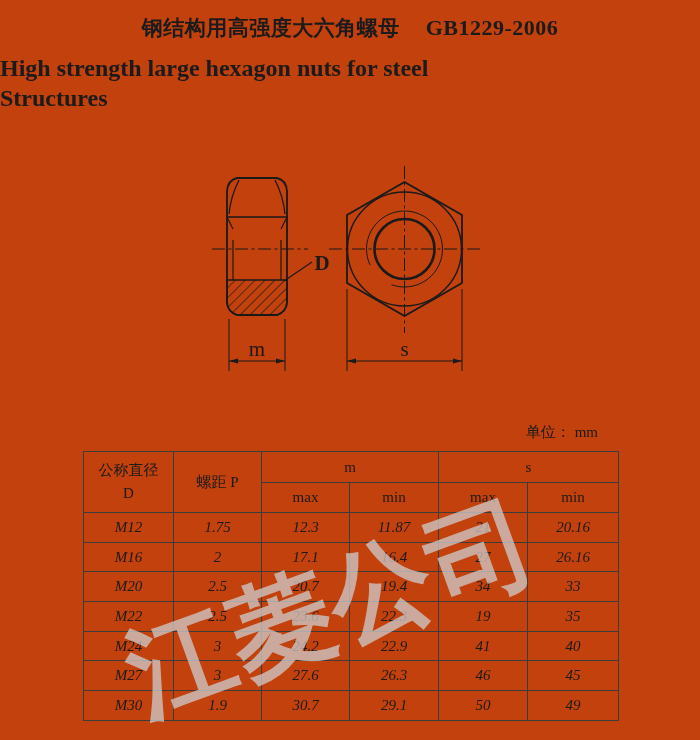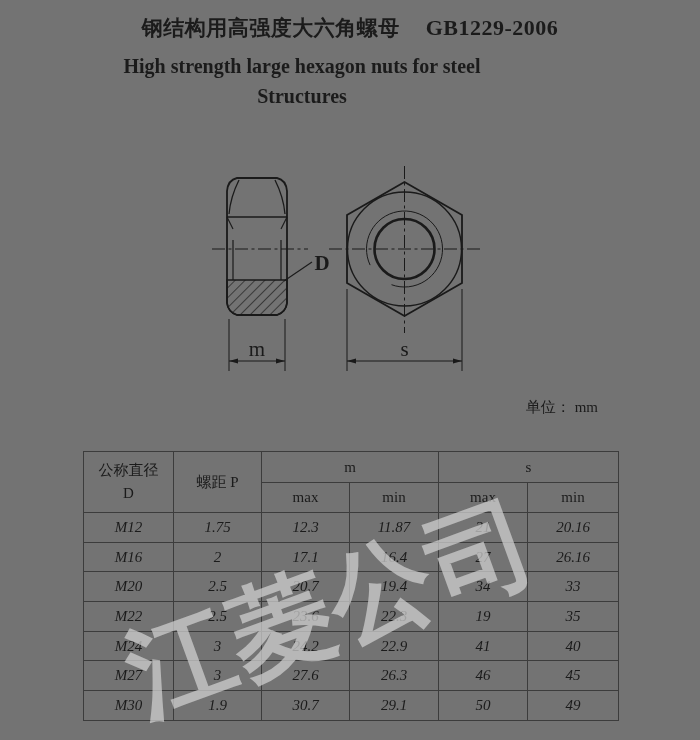--- a/index.html
+++ b/index.html
@@ -1,36 +1,36 @@
 <!DOCTYPE html>
 <html><head>
 <meta charset="utf-8">
 <style>
   html,body { margin:0; padding:0; background:#ffffff; }
   .page {
-    position:relative; width:700px; height:740px; background:#737373;
+    position:relative; width:700px; height:740px; background:#c2410c;
     font-family:"Liberation Serif", serif; color:#1b1b1b; overflow:hidden;
   }
   
   .title-line1 {
     position:absolute; top:14px; left:0; width:700px; text-align:center;
     font-weight:bold; font-size:21px; letter-spacing:0.5px; white-space:nowrap;
   }
   .title-line1 .code { margin-left:26px; font-size:22px; }
   .title-en {
-    position:absolute; left:0; width:604px; text-align:center;
-    font-weight:bold; font-size:20px;
+    position:absolute; left:0; width:604px; 
+    font-weight:bold; font-size:24px;
   }
   .title-en.l2 { top:55px; }
   .title-en.l3 { top:85px; }
   
   .diagram { position:absolute; left:0; top:0; width:700px; height:420px; }
   .diagram text { font-family:"Liberation Serif", serif; fill:#1a1a1a; }
   
-  .units-note { position:absolute; top:398px; right:102px; font-size:15px; white-space:nowrap; }
+  .units-note { position:absolute; top:423px; right:102px; font-size:15px; white-space:nowrap; }
   .units-note .unit-value { margin-left:4px; }
   
   table.spec {
     position:absolute; left:83px; top:451px; width:535px;
     border-collapse:collapse; table-layout:fixed; z-index:2;
   }
   table.spec td, table.spec th {
     border:1px solid #3c3c3c; text-align:center; vertical-align:middle;
     font-weight:normal; font-size:15px; padding:0; color:#1b1b1b;
     font-family:"Liberation Serif", serif;

